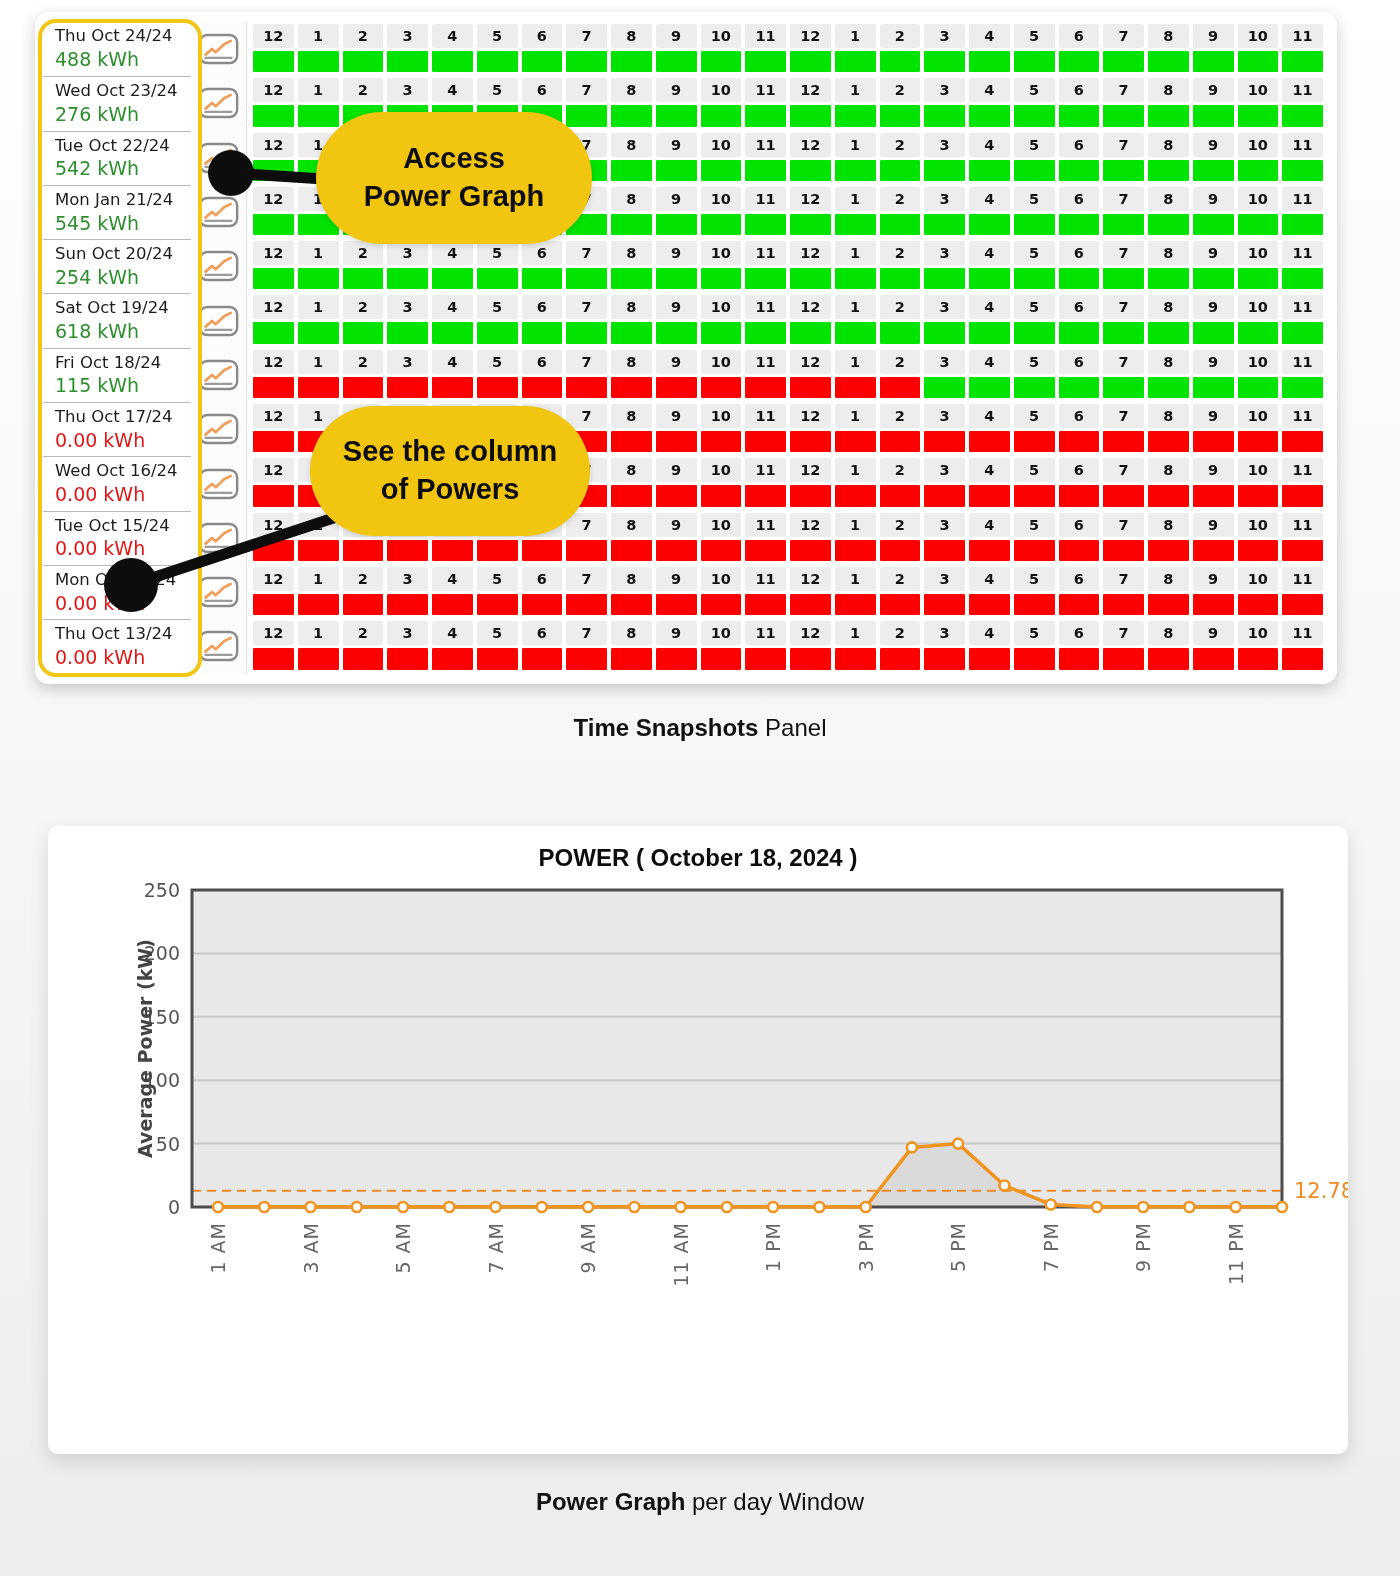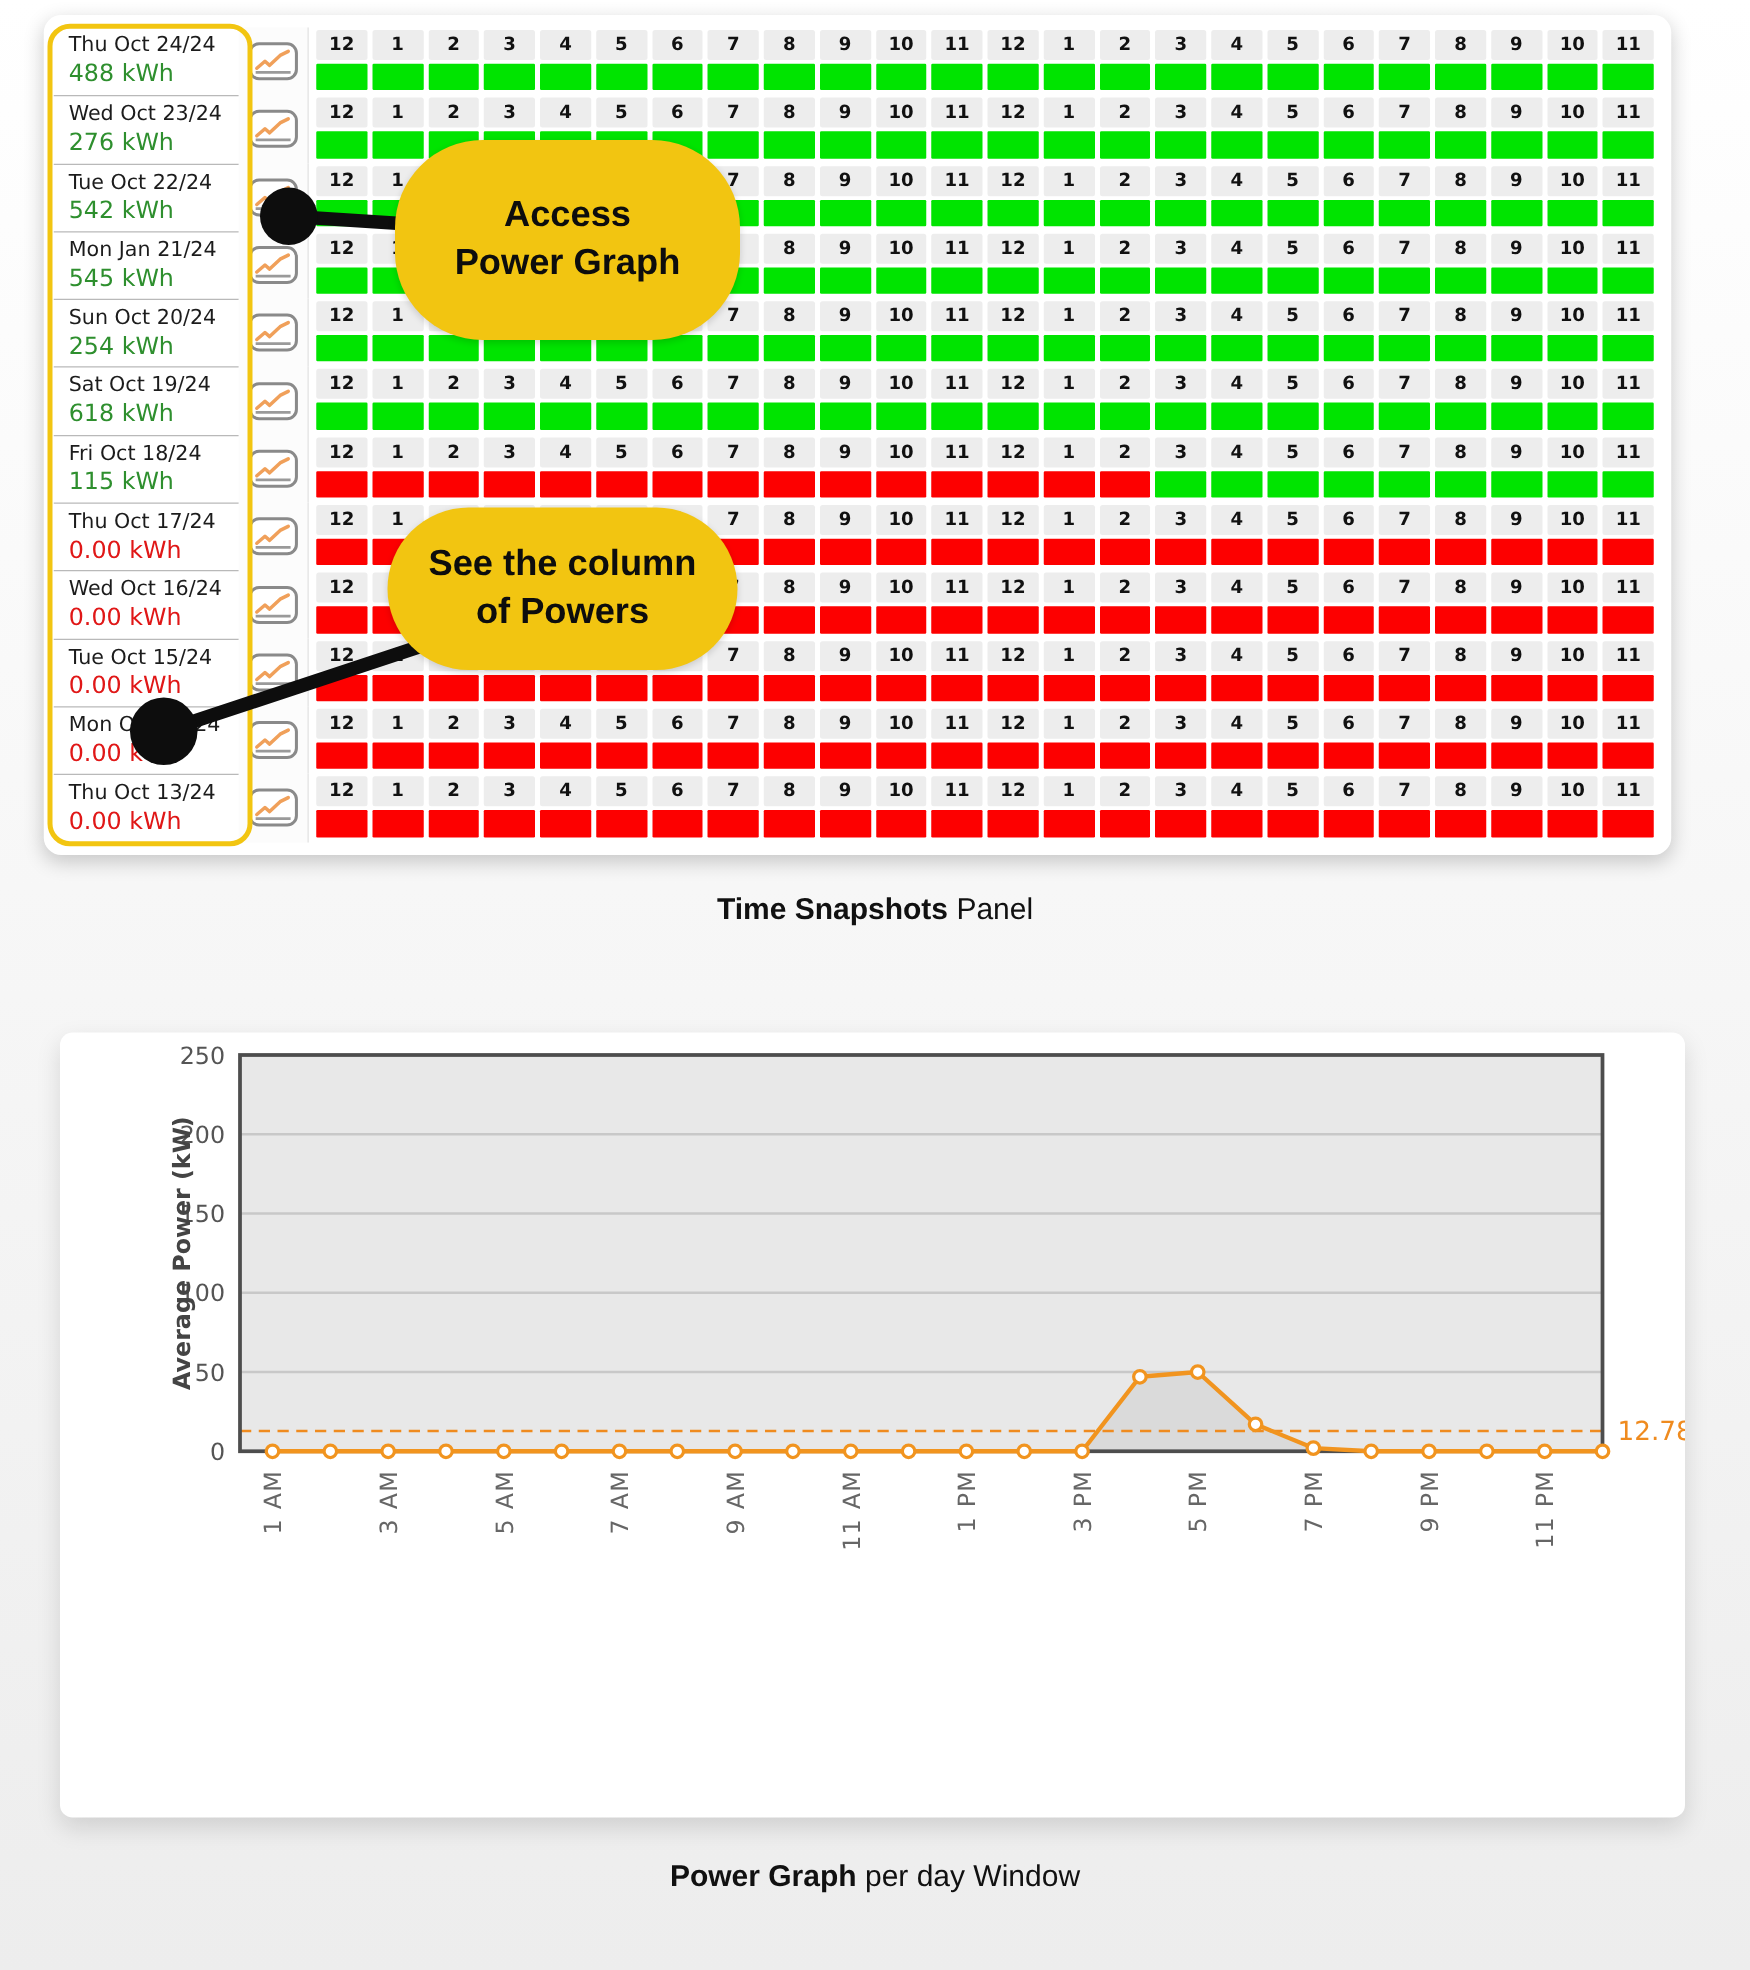--- a/index.html
+++ b/index.html
@@ -48,21 +48,21 @@
   .hour-cell { flex:1; margin-top:3px; border-radius:1px; }
   
   .overlay-svg { position:absolute; left:0; top:0; z-index:20; pointer-events:none; }
   .pill {
     position:absolute; z-index:30; background:var(--callout-yellow,#f2c511);
     border-radius:70px; display:flex; flex-direction:column;
     align-items:center; justify-content:center;
     font-weight:bold; font-size:29px; color:#0d0d0d; line-height:1.3; text-align:center;
     box-shadow:0 2px 6px rgba(0,0,0,.15);
   }
-  #pill1 { left:316px; top:112px; width:276px; height:160px; }
+  #pill1 { left:316px; top:112px; width:276px; height:132px; }
   #pill2 { left:310px; top:406px; width:280px; height:130px; }
   
   .caption { position:absolute; width:100%; text-align:center; font-size:24px; color:#111; }
   #caption1 { top:714px; }
   #caption2 { top:1488px; }
   
   .modal {
     position:absolute; left:48px; top:826px; width:1300px; height:628px;
     background:#fff; border-radius:10px; box-shadow:0 8px 20px rgba(0,0,0,.13);
   }
@@ -1437,20 +1437,21 @@
   <div>Power Graph</div>
 </div>
 <div class="pill" id="pill2">
   <div>See the column</div>
   <div>of Powers</div>
 </div>
 
 <div class="caption" id="caption1"><b>Time Snapshots</b><span> Panel</span></div>
 
 <div class="modal">
+  <div class="chart-title">POWER ( October 18, 2024 )</div>
   <div class="chart-wrap" id="power-chart">
       <svg width="1300" height="440" viewBox="0 0 1300 440">
         <rect x="144" y="12" width="1090" height="317" fill="#e8e8e8"></rect>
         <text x="132" y="336" text-anchor="end" font-size="19" fill="#555">0</text>
         <line x1="144" y1="265.6" x2="1234" y2="265.6" stroke="#c8c8c8" stroke-width="2"></line>
         <text x="132" y="272.6" text-anchor="end" font-size="19" fill="#555">50</text>
         <line x1="144" y1="202.2" x2="1234" y2="202.2" stroke="#c8c8c8" stroke-width="2"></line>
         <text x="132" y="209.2" text-anchor="end" font-size="19" fill="#555">100</text>
         <line x1="144" y1="138.8" x2="1234" y2="138.8" stroke="#c8c8c8" stroke-width="2"></line>
         <text x="132" y="145.8" text-anchor="end" font-size="19" fill="#555">150</text>

